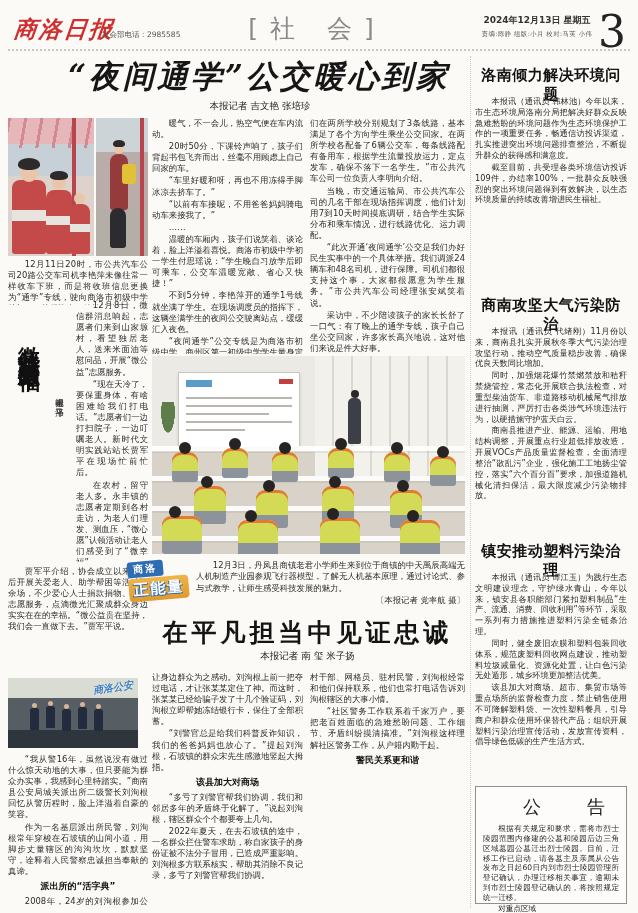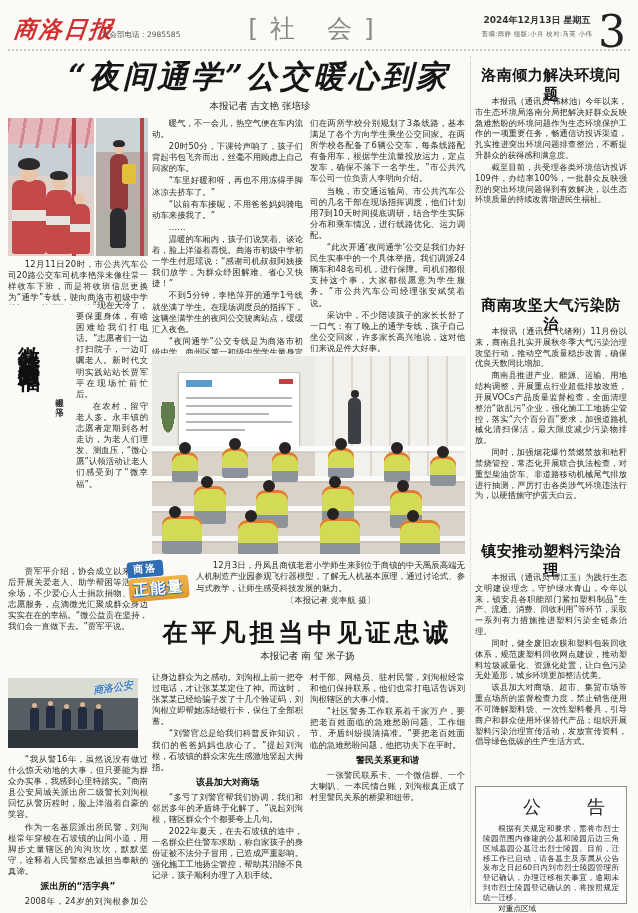--- a/index.html
+++ b/index.html
@@ -84,21 +84,21 @@
   #cls-teacher::before { content:""; position:absolute; left:3px; top:-8px; width:8px; height:8px;
     border-radius:50%; background:#2b2828; }
   #cls-desks { position:absolute; left:0; bottom:0; width:100%; height:108px;
     background:repeating-linear-gradient(180deg,rgba(255,255,255,.9) 0 5px,rgba(120,112,100,.12) 5px 7px,transparent 7px 30px); }
   .stu { position:absolute; width:26px; height:30px; border-radius:9px 9px 3px 3px;
     background:linear-gradient(180deg,#d3da55 0 65%,#8d939b 65% 100%); box-shadow:inset 0 3px 0 #e27a33; }
   .stu::before { content:""; position:absolute; left:7px; top:-10px; width:12px; height:12px;
     border-radius:50%; background:#262322; }
   #caption-block { position:absolute; left:196px; top:560px; width:269px; }
   #photo-caption { font-size:8.4px; line-height:1.35; text-align:justify; color:#2a2a2a; text-indent:2em; }
-  #photo-credit { font-size:8.4px; text-align:center; margin-top:1px; color:#2a2a2a; }
+  #photo-credit { font-size:8.4px; text-align:right; margin-top:1px; color:#2a2a2a; }
   #badge { position:absolute; left:128px; top:556px; width:60px; transform:rotate(-5deg); }
   #badge-top { display:inline-block; background:#2e6db4; color:#fff; font-size:10px; font-weight:bold;
     padding:1px 6px; border-radius:3px; letter-spacing:2px; }
   #badge-bottom { margin-top:1px; background:linear-gradient(180deg,#eeb44a,#e09a2e); color:#fff;
     font-size:15px; font-weight:bold; text-align:center; padding:2px 2px; border-radius:4px;
     letter-spacing:2px; text-shadow:1px 1px 0 #2e6db4,-1px 1px 0 #2e6db4; }
 
   
   #loyalty-headline { position:absolute; left:150px; top:616px; width:315px; text-align:center;
     font-size:25px; font-weight:bold; letter-spacing:4px; color:#141414;
@@ -173,34 +173,35 @@
 
 <div id="lead-col1" class="coltext">
   <p>12月11日20时，市公共汽车公司20路公交车司机李艳萍未像往常一样收车下班，而是将收班信息更换为“通学”专线，驶向商洛市初级中学校门口，等候晚自习放学的孩子们。</p>
 </div>
 <div id="lead-col2" class="coltext">
   <p>暖气，不一会儿，热空气便在车内流动。</p>
   <p>20时50分，下课铃声响了，孩子们背起书包飞奔而出，丝毫不用顾虑上自己回家的车。</p>
   <p>“车里好暖和呀，再也不用冻得手脚冰凉去挤车了。”</p>
   <p>“以前有车接呢，不用爸爸妈妈骑电动车来接我了。”</p>
   <p>……</p>
-  <p>温暖的车厢内，孩子们说笑着、谈论着，脸上洋溢着喜悦。商洛市初级中学初一学生付思瑶说：“感谢司机叔叔阿姨接我们放学，为群众纾困解难、省心又快捷！”</p>
+  <p>温暖的车厢内，孩子们说笑着、谈论着，脸上洋溢着喜悦。商洛市初级中学初一学生付思瑶说：“学生晚自习放学后即可乘车，公交车温暖宽敞、省心又快捷！”</p>
   <p>不到5分钟，李艳萍开的通学1号线就坐满了学生。在现场调度员的指挥下，这辆坐满学生的夜间公交驶离站点，缓缓汇入夜色。</p>
   <p>“夜间通学”公交专线是为商洛市初级中学、商州区第一初级中学学生量身定制的晚间公交服务，学生晚自习放学后即可乘车。</p>
 </div>
 <div id="lead-col3" class="coltext">
   <p style="text-indent:0;">们在两所学校分别规划了3条线路，基本满足了各个方向学生乘坐公交回家。在两所学校各配备了6辆公交车，每条线路配有备用车，根据学生流量投放运力，定点发车，确保不落下一名学生。”市公共汽车公司一位负责人李明向介绍。</p>
   <p>当晚，市交通运输局、市公共汽车公司的几名干部在现场指挥调度，他们计划用7到10天时间摸底调研，结合学生实际分布和乘车情况，进行线路优化、运力调配。</p>
   <p>“此次开通‘夜间通学’公交是我们办好民生实事中的一个具体举措。我们调派24辆车和48名司机，进行保障。司机们都很支持这个事，大家都很愿意为学生服务。”市公共汽车公司经理张安斌笑着说。</p>
   <p>采访中，不少陪读孩子的家长长舒了一口气：有了晚上的通学专线，孩子自己坐公交回家，许多家长高兴地说，这对他们来说是件大好事。</p>
 </div>
 
 <div id="micro-headline">微公益背后的微幸福</div>
 <div id="micro-byline">本报记者 马泽平</div>
 <div id="micro-col" class="coltext">
+  <p>12月8日，微信群消息响起，志愿者们来到山家塬村，看望独居老人，送来米面油等慰问品，开展“微公益”志愿服务。</p>
   <p>“现在天冷了，要保重身体，有啥困难给我们打电话。”志愿者们一边打扫院子，一边叮嘱老人。新时代文明实践站站长贾军平在现场忙前忙后。</p>
   <p>在农村，留守老人多。永丰镇的志愿者定期到各村走访，为老人们理发、测血压，“微心愿”认领活动让老人们感受到了“微幸福”。</p>
 </div>
 <div id="micro-footer" class="coltext">
   <p>贾军平介绍，协会成立以来，先后开展关爱老人、助学帮困等活动百余场，不少爱心人士捐款捐物、提供志愿服务，点滴微光汇聚成群众身边实实在在的幸福。“微公益贵在坚持，我们会一直做下去。”贾军平说。</p>
 </div>
 
 <div id="classroom">
   <div id="cls-shelves"></div>
   <div id="cls-screen">
@@ -255,41 +256,40 @@
   <p>“我从警16年，虽然说没有做过什么惊天动地的大事，但只要能为群众办实事，我感到心里特踏实。”商南县公安局城关派出所二级警长刘洵根回忆从警历程时，脸上洋溢着自豪的笑容。</p>
   <p>作为一名基层派出所民警，刘洵根常年穿梭在石坡镇的山间小道，用脚步丈量辖区的沟沟坎坎，默默坚守，诠释着人民警察忠诚担当奉献的真谛。</p>
   <p class="subhead">派出所的“活字典”</p>
   <p>2008年，24岁的刘洵根参加公安工作，从户籍内勤干起，户籍登记册、各类台账，凡工作记录都是手写完成。</p>
 </div>
 <div id="loyalty-col2" class="coltext">
   <p style="text-indent:0;">让身边群众为之感动。刘洵根上前一把夺过电话，才让张某某定住了神。而这时，张某某已经给骗子发了十几个验证码，刘洵根立即帮她冻结银行卡，保住了全部积蓄。</p>
   <p>“刘警官总是给我们科普反诈知识，我们的爸爸妈妈也放心了。”提起刘洵根，石坡镇的群众宋先生感激地竖起大拇指。</p>
   <p class="subhead">该县加大对商场</p>
   <p>“多亏了刘警官帮我们协调，我们和邻居多年的矛盾终于化解了。”说起刘洵根，辖区群众个个都要夸上几句。</p>
-  <p>2022年夏天，在去石坡镇的途中，一名群众拦住警车求助，称自家孩子的身份证被不法分子冒用，已造成严重影响。强化施工工地扬尘管控，帮助其消除不良记录，孩子顺利办理了入职手续。</p>
+  <p>2022年夏天，在去石坡镇的途中，一名群众拦住警车求助，称自家孩子的身份证被不法分子冒用，已造成严重影响。刘洵根多方联系核实，帮助其消除不良记录，多亏了刘警官帮我们协调。</p>
 </div>
 <div id="loyalty-col3" class="coltext">
   <p style="text-indent:0;">村干部、网格员、驻村民警，刘洵根经常和他们保持联系，他们也常打电话告诉刘洵根辖区的大事小情。</p>
-  <p>“社区警务工作联系着千家万户，要把老百姓面临的急难愁盼问题、工作细节、矛盾纠纷摸清搞准。”要把老百姓面临的急难愁盼问题，他把功夫下在平时。</p>
+  <p>“社区警务工作联系着千家万户，要把老百姓面临的急难愁盼问题、工作细节、矛盾纠纷摸清搞准。”刘洵根这样理解社区警务工作，从户籍内勤干起。</p>
   <p class="subhead">警民关系更和谐</p>
-  <p>一张警民联系卡、一个微信群、一个大喇叭、一本民情台账，刘洵根真正成了村里警民关系的桥梁和纽带。</p>
 </div>
 
 <div id="right-col">
   <div class="r-head" style="top:10px;">洛南倾力解决环境问题</div>
   <div class="r-body coltext" style="top:40px; height:188px;">
     <p>本报讯（通讯员 韩林池）今年以来，市生态环境局洛南分局把解决好群众反映急难愁盼的环境问题作为生态环境保护工作的一项重要任务，畅通信访投诉渠道，扎实推进突出环境问题排查整治，不断提升群众的获得感和满意度。</p>
     <p>截至目前，共受理各类环境信访投诉109件，办结率100%，一批群众反映强烈的突出环境问题得到有效解决，以生态环境质量的持续改善增进民生福祉。</p>
   </div>
 
   <div class="r-head" style="top:240px;">商南攻坚大气污染防治</div>
   <div class="r-body coltext" style="top:270px; height:200px;">
     <p>本报讯（通讯员 代绪刚）11月份以来，商南县扎实开展秋冬季大气污染治理攻坚行动，推动空气质量稳步改善，确保优良天数同比增加。</p>
+    <p>同时，加强烟花爆竹禁燃禁放和秸秆禁烧管控，常态化开展联合执法检查，对重型柴油货车、非道路移动机械尾气排放进行抽测，严厉打击各类涉气环境违法行为，以硬措施守护蓝天白云。</p>
     <p>商南县推进产业、能源、运输、用地结构调整，开展重点行业超低排放改造，开展VOCs产品质量监督检查，全面清理整治“散乱污”企业，强化施工工地扬尘管控，落实“六个百分百”要求，加强道路机械化清扫保洁，最大限度减少污染物排放。</p>
-    <p>同时，加强烟花爆竹禁燃禁放和秸秆禁烧管控，常态化开展联合执法检查，对重型柴油货车、非道路移动机械尾气排放进行抽测，严厉打击各类涉气环境违法行为，以硬措施守护蓝天白云。</p>
   </div>
 
   <div class="r-head" style="top:486px;">镇安推动塑料污染治理</div>
   <div class="r-body coltext" style="top:516px; height:200px;">
     <p>本报讯（通讯员 谭江玉）为践行生态文明建设理念，守护绿水青山，今年以来，镇安县各职能部门紧扣塑料制品“生产、流通、消费、回收利用”等环节，采取一系列有力措施推进塑料污染全链条治理。</p>
     <p>同时，健全废旧农膜和塑料包装回收体系，规范废塑料回收网点建设，推动塑料垃圾减量化、资源化处置，让白色污染无处遁形，城乡环境更加整洁优美。</p>
     <p>该县加大对商场、超市、集贸市场等重点场所的监督检查力度，禁止销售使用不可降解塑料袋、一次性塑料餐具，引导商户和群众使用环保替代产品；组织开展塑料污染治理宣传活动，发放宣传资料，倡导绿色低碳的生产生活方式。</p>
   </div>
 
   <div id="notice-box">

